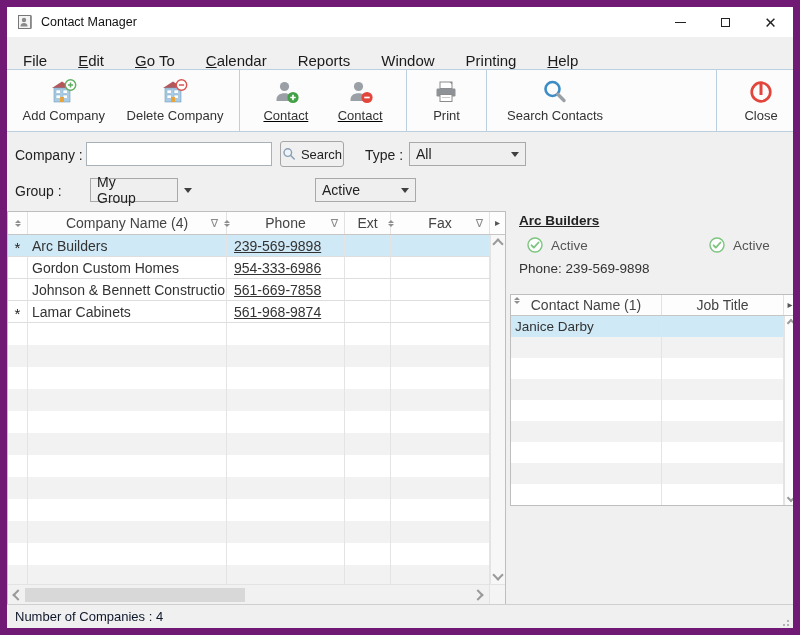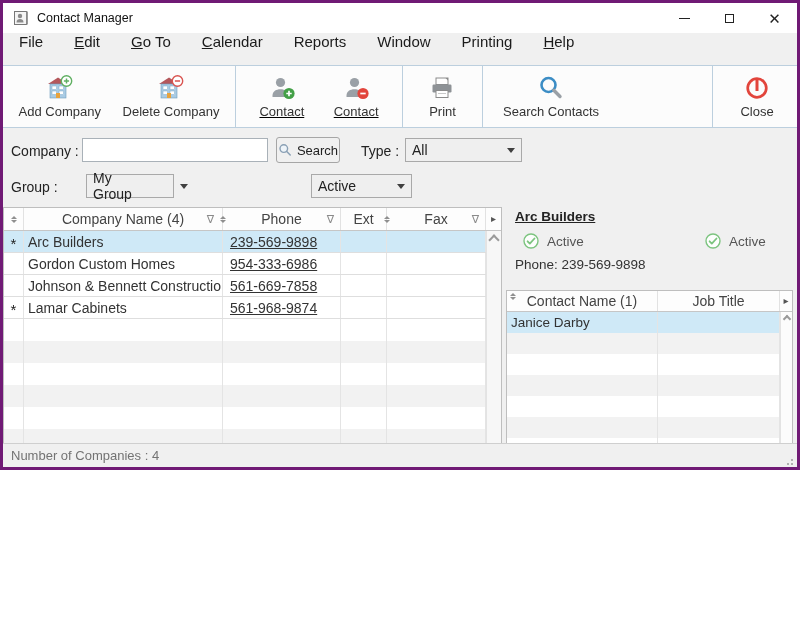--- a/index.html
+++ b/index.html
@@ -1,31 +1,31 @@
 <!DOCTYPE html>
 <html style="--selection: #cfe9f7; --stripe: #f2f2f2; --toolbar-border: #bccfde; --green: #5faf61; --red: #e2453c; --blue: #3c8dc5;"><head>
 <meta charset="utf-8">
 <style>
   * { box-sizing: border-box; margin: 0; padding: 0; }
   html,body { width:800px; height:635px; }
   body { font-family: "Liberation Sans", "DejaVu Sans", sans-serif; background:#fff; }
-  .window { position:relative; width:800px; height:470px; border:3px solid #701a75; background:#f0f0f0; overflow:hidden; }
+  .window { position:relative; width:800px; height:635px; border:7px solid #701a75; background:#f0f0f0; overflow:hidden; }
 
   
   .titlebar { position:absolute; left:0; top:0; right:0; height:30px; background:#fff; display:flex; align-items:center; }
   .app-icon { margin-left:10px; width:16px; height:16px; flex:0 0 auto; }
   .title-text { margin-left:8px; font-size:12.5px; color:#111; }
   .win-controls { position:absolute; right:0; top:0; height:30px; display:flex; }
   .win-btn { width:45px; height:30px; display:flex; align-items:center; justify-content:center; color:#222; }
   .glyph-min { width:11px; height:1px; background:#222; display:block; }
   .glyph-max { width:9px; height:9px; border:1px solid #222; display:block; }
   .glyph-close { font-size:15px; line-height:1; font-weight:300; }
 
   
-  .menubar { position:absolute; left:0; top:30px; right:0; height:32px; background:#f0f0f0; display:flex; align-items:flex-start; padding-left:16px; gap:31px; font-size:15px; color:#1b1b1b; }
+  .menubar { position:absolute; left:0; top:30px; right:0; height:32px; background:#f0f0f0; display:flex; align-items:flex-end; padding-left:16px; gap:31px; font-size:15px; color:#1b1b1b; }
   .menu-item span.u { text-decoration:underline; }
 
   
   .toolbar { position:absolute; left:0; top:62px; right:0; height:63px; background:#fcfcfc; border-top:1px solid var(--toolbar-border,#bccfde); border-bottom:1px solid var(--toolbar-border,#bccfde); }
   .tgroup { position:absolute; top:0; bottom:0; border-right:1px solid var(--toolbar-border,#bccfde); display:flex; align-items:center; justify-content:space-evenly; }
   .tg1 { left:0; width:233px; } .tg2 { left:233px; width:167px;text-decoration:underline; } .tg3 { left:400px; width:80px; }
   .tg4 { left:480px; width:230px; justify-content:flex-start; padding-left:14px; }
   .tg5 { left:710px; width:88px; border-right:none; }
   .tbtn { display:flex; flex-direction:column; align-items:center; gap:2px; padding:3px 6px; cursor:default; }
   .tbtn .ticon { height:28px; display:flex; align-items:center; justify-content:center; }
@@ -88,21 +88,21 @@
   #contact-grid .ghead { height:21px;align-items:flex-end; }
   .r0{width:151px;} .r1{width:122px;} .rcorner{width:12px;}
   #rt-rows { position:absolute; left:0; top:21px; width:273px; height:189px; overflow:hidden; }
   #rt-rows .grow { height:21px; }
   #rt-rows .gcell { font-size:13.5px; }
   #rt-vscroll { position:absolute; right:0; top:21px; width:12px; height:189px; background:#fcfcfc; border-left:1px solid #e3e3e3; display:flex; flex-direction:column; justify-content:space-between; align-items:center; padding:4px 0; }
   #rt-vscroll .chev { width:6px; height:6px; }
   .rt-sort { position:absolute; left:3px; top:2px; }
 
   
-  .statusbar { position:absolute; left:0; right:0; bottom:0; height:24px; background:#f0f0f0; border-top:1px solid #cfcfcf; display:flex; align-items:center; padding-left:8px; font-size:13px; color:#737373; }
+  .statusbar { position:absolute; left:0; right:0; bottom:0; height:24px; background:#f0f0f0; border-top:1px solid #cfcfcf; display:flex; align-items:center; padding-left:8px; font-size:13px; color:#0f172a; }
   .grip { position:absolute; right:12px; bottom:6px; width:2px; height:2px; background:transparent;
           box-shadow: 8px 0 0 #b0b0b0, 8px 4px 0 #b0b0b0, 8px 8px 0 #b0b0b0, 4px 4px 0 #b0b0b0, 4px 8px 0 #b0b0b0, 0 8px 0 #b0b0b0; }
 </style>
 </head>
 <body>
 
 <div class="window">
 
   <div class="titlebar">
     <svg class="app-icon" viewBox="0 0 16 16">

